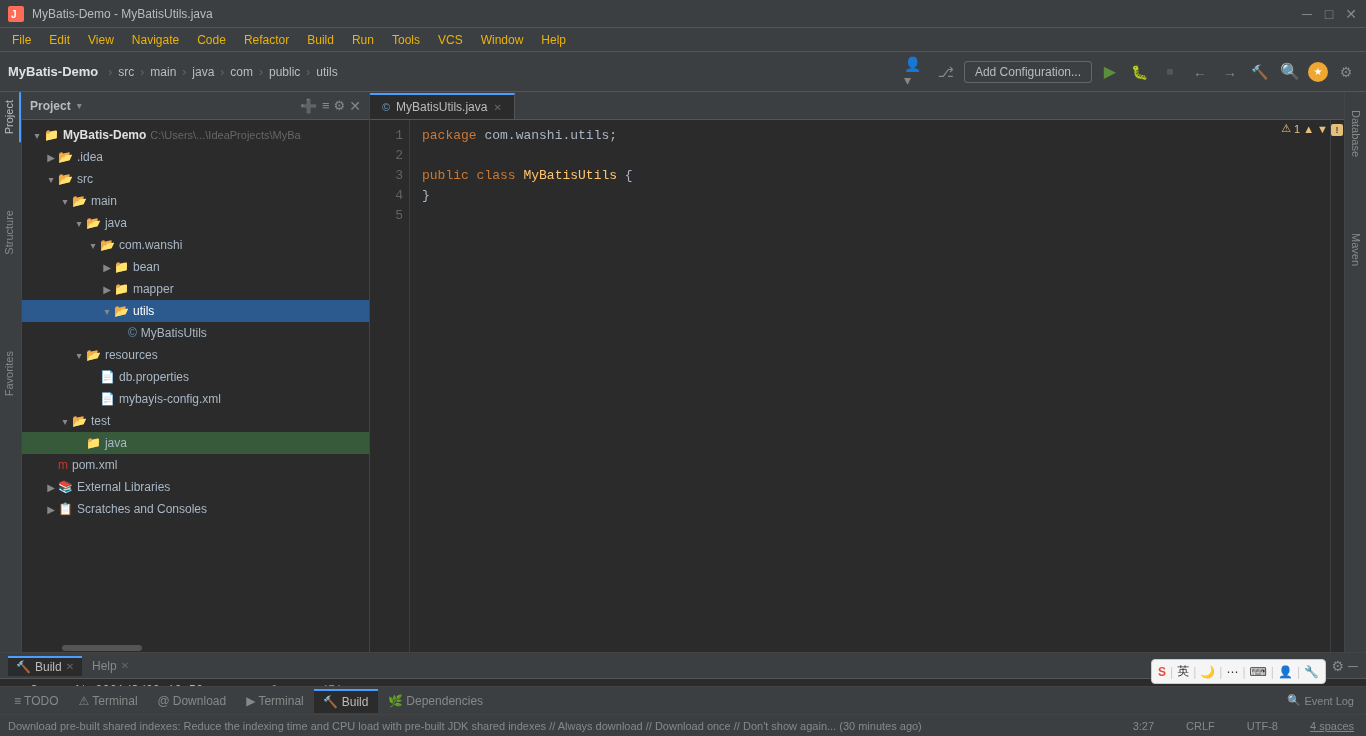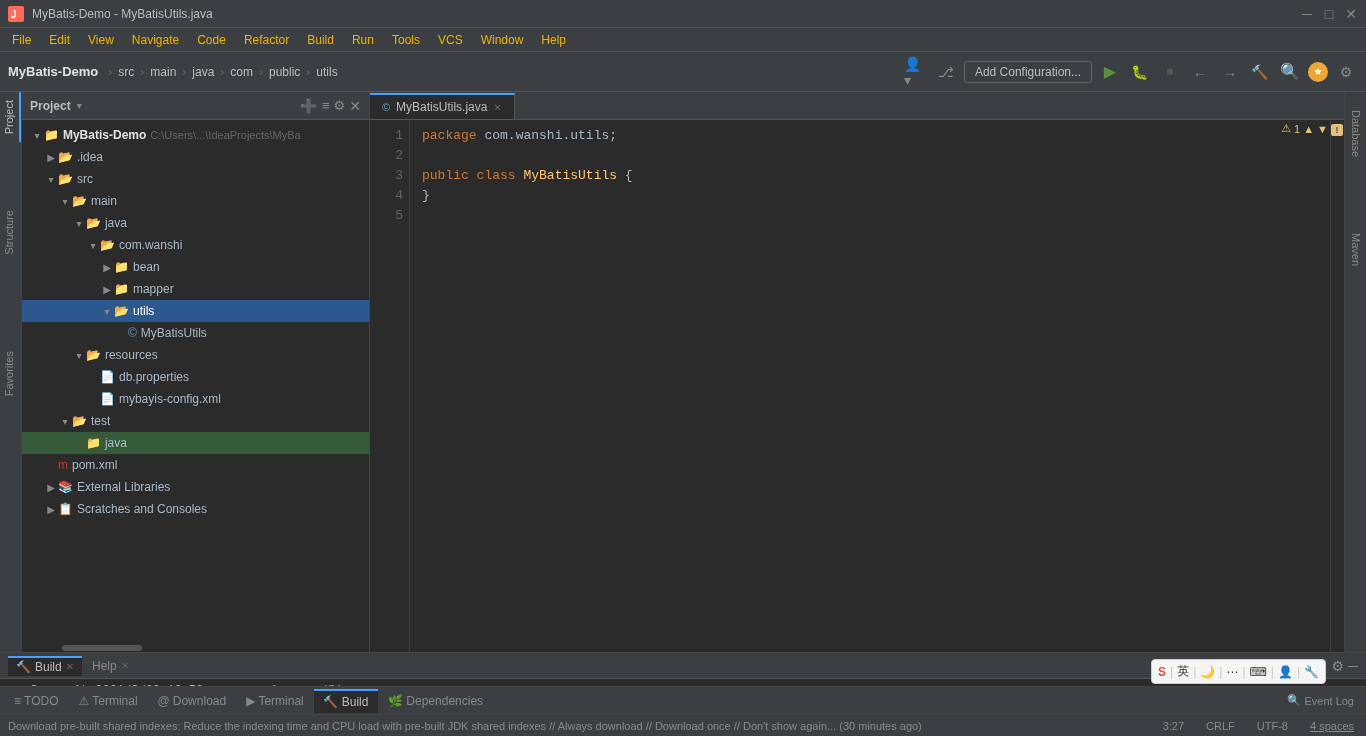--- a/index.html
+++ b/index.html
@@ -627,21 +627,21 @@
   <span class="tool-tab" style="padding:4px 10px; font-size:12px; color:#888; cursor:pointer; display:flex; align-items:center; gap:3px;">
     <span>🌿</span>
     <span>Dependencies</span>
   </span>
   <div style="margin-left:auto; font-size:11px; color:#888; cursor:pointer; padding:0 8px; display:flex; align-items:center; gap:3px;">
     <span>🔍</span>
     <span>Event Log</span>
   </div>
 </div>
 
-<div id="status-bar" style="height:22px; background:#3c3f41; display:flex; align-items:center; padding:0 8px; gap:14px; border-top:1px solid #444; position:absolute; bottom:0; left:0; right:0; font-size:11px; color:#888;">
+<div id="status-bar" style="height:22px; background:#3c3f41; display:flex; align-items:center; padding:0 8px; gap:24px; border-top:1px solid #444; position:absolute; bottom:0; left:0; right:0; font-size:11px; color:#888;">
   <span style="flex:1; font-size:11px; color:#888; white-space:nowrap; overflow:hidden; text-overflow:ellipsis;">Download pre-built shared indexes: Reduce the indexing time and CPU load with pre-built JDK shared indexes // Always download // Download once // Don't show again... (30 minutes ago)</span>
   <span style="cursor:pointer; color:#888; padding:0 4px;">3:27</span>
   <span style="cursor:pointer; color:#888; padding:0 4px;">CRLF</span>
   <span style="cursor:pointer; color:#888; padding:0 4px;">UTF-8</span>
   <span style="cursor:pointer; color:#888; padding:0 4px;text-decoration:underline;">4 spaces</span>
 </div>
 
 <div style="position:absolute; bottom:52px; right:40px; background:#f5f5f5; border:1px solid #ccc; border-radius:4px; padding:3px 6px; display:flex; align-items:center; gap:4px; font-size:12px; color:#333; z-index:10;">
   <span style="color:#e74c3c; font-weight:bold; cursor:pointer;">S</span>
   <span style="color:#ccc;">|</span>

